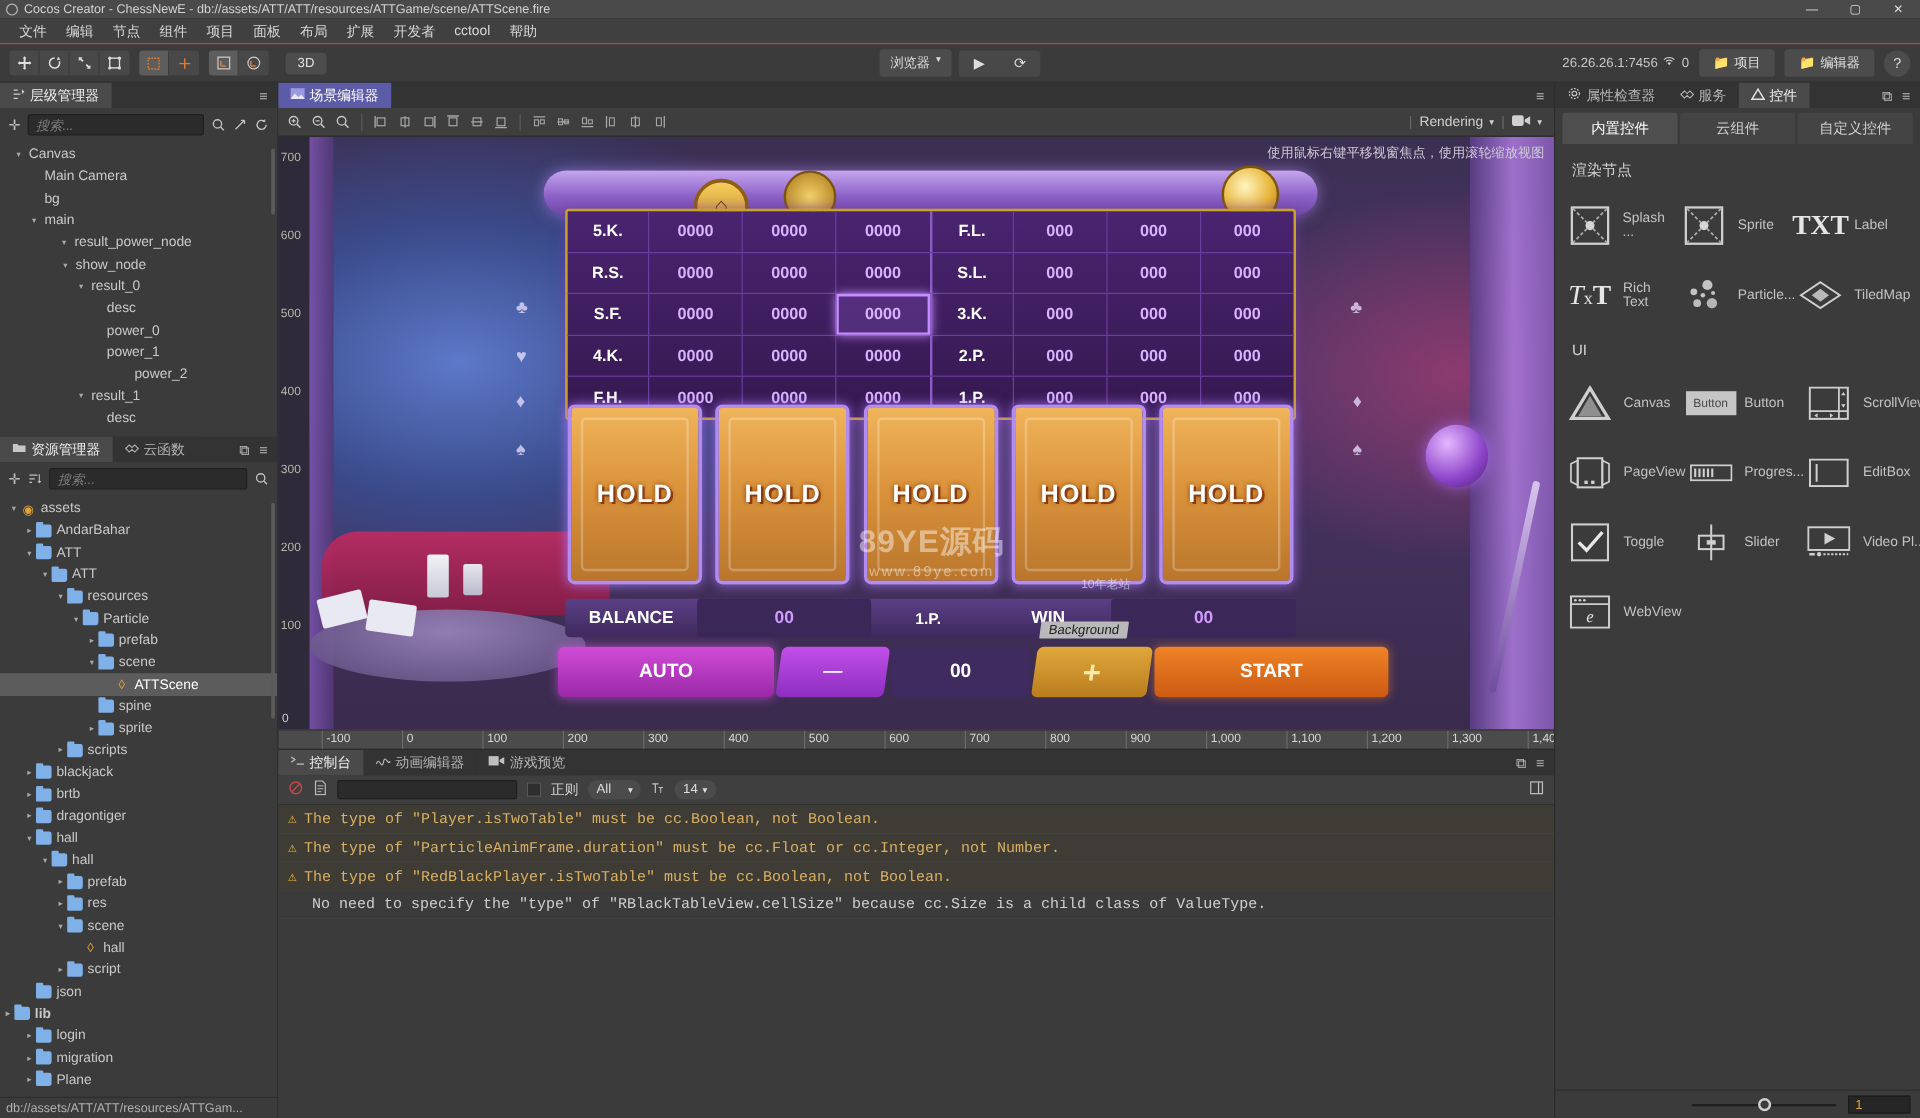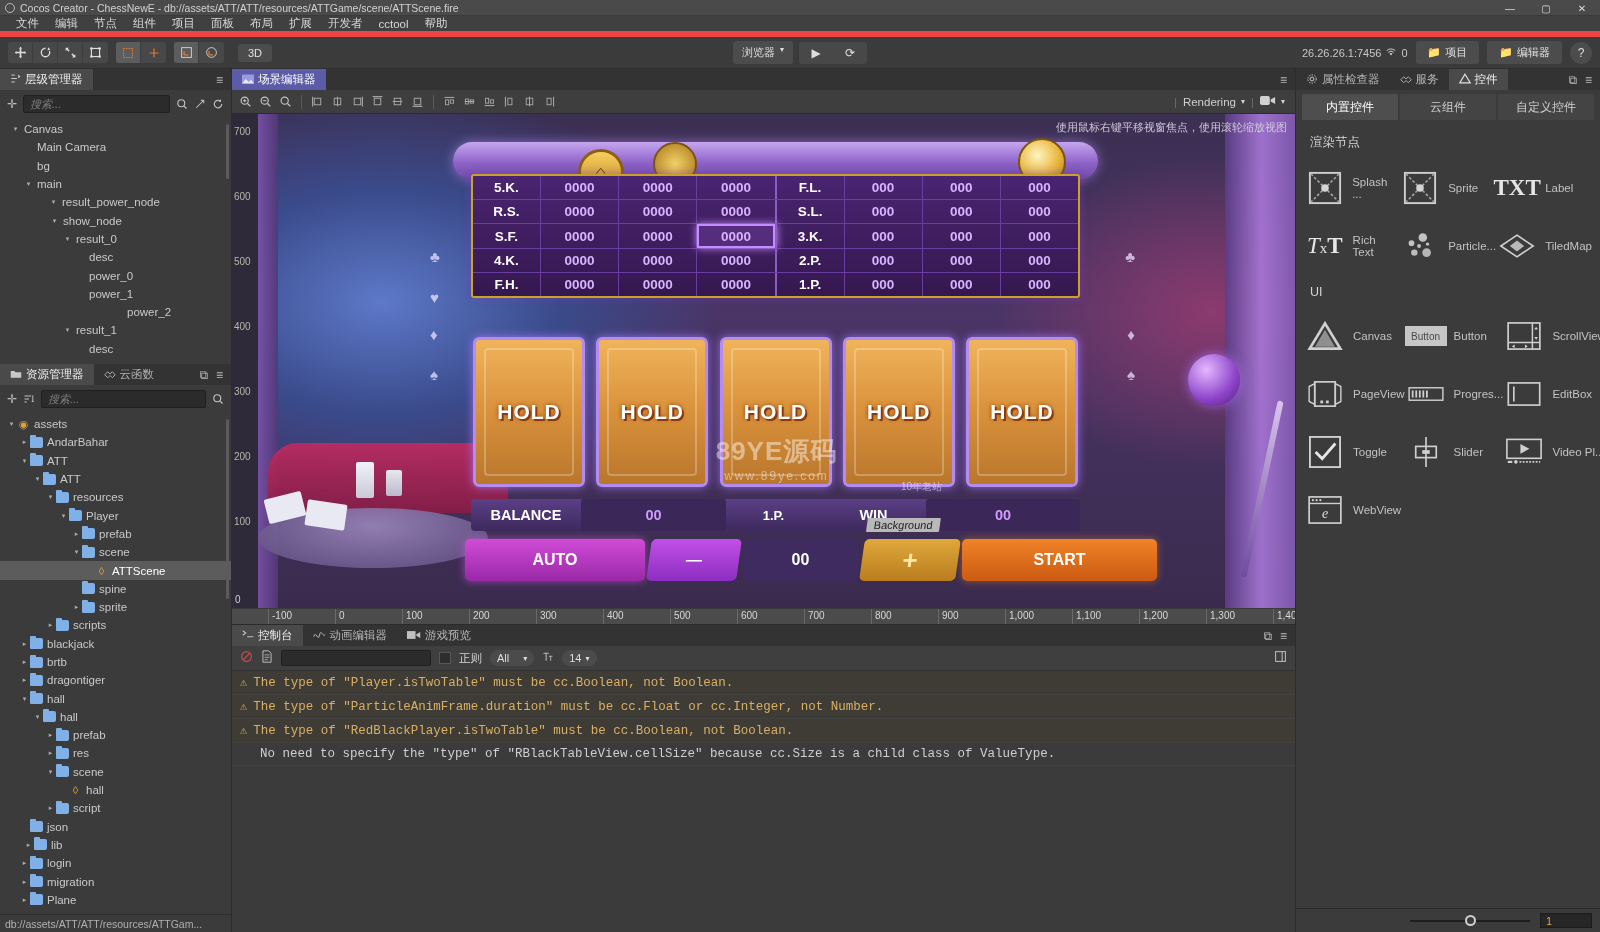--- a/index.html
+++ b/index.html
@@ -19,21 +19,21 @@
     font-size:10.5px; color:#d2d2d2; padding-left:5px; position:relative;
     border-bottom:1px solid #3a3a3a;
   }
   .titlebar .logo { width:10px;height:10px;border-radius:50%;border:1px solid #b9b9b9; margin-right:5px; }
   .win-btns { position:absolute; right:0; top:0; height:16px; display:flex; }
   .win-btns div { width:36px; height:16px; display:flex;align-items:center;justify-content:center;
     font-size:10px; color:#ddd; }
 
   
   .menubar { height:21px; background:#404040; display:flex; align-items:center; padding-left:8px;
-     border-bottom:6px solid #ef4444; }
+     border-bottom:1px solid #ef4444; }
   .menubar span { font-size:11.5px; color:#d8d8d8; padding:0 8px; cursor:default; }
 
   
   .toolbar { height:32px; background:#3b3b3b; display:flex; align-items:center;
      border-bottom:1px solid #2e2e2e; position:relative; }
   .tgroup { display:flex; background:#484848; border-radius:3px; margin-left:8px; overflow:hidden; }
   .tgroup .tbtn { width:25px;height:21px; display:flex;align-items:center;justify-content:center;
      color:#ddd; font-size:12px; border-right:1px solid #3d3d3d; }
   .tgroup .tbtn:last-child{ border-right:none; }
   .tgroup .tbtn.active { background:#5d5d5d; }
@@ -118,21 +118,21 @@
   .sofa { position:absolute; left:10px; bottom:95px; width:240px; height:70px;
     background:linear-gradient(180deg,#c9295f,#8d1b44); border-radius:30px 30px 6px 6px; opacity:.85;}
   .table { position:absolute; left:0px; bottom:40px; width:230px; height:60px;
     background:radial-gradient(ellipse at 50% 30%, #9b86bb, #5c4a7d); border-radius:50%; opacity:.9;}
   .card { position:absolute; background:#e9e9f3; border-radius:2px; transform:rotate(-14deg); }
 
   .machine { position:absolute; left:195px; top:10px; width:645px; bottom:2px; }
   .mtop { position:absolute; left:0; right:0; top:18px; height:38px; border-radius:19px;
     background:linear-gradient(180deg,#c6a6ef,#8e63c9 55%,#6d47a1);
     box-shadow:0 0 12px rgba(190,150,255,.55); }
-  .paytable { position:absolute; left:18px; right:18px; top:50px; height:124px;
+  .paytable { position:absolute; left:18px; right:18px; top:50px; height:176px;
     background:linear-gradient(180deg,#4a2470,#35184f);
     border:2px solid #c9a227; border-radius:3px; box-shadow:0 0 10px rgba(120,60,180,.6);
     display:flex; flex-direction:column; }
   .ptrow { flex:1; display:flex; border-bottom:1px solid #6a3da0; }
   .ptrow:last-child { border-bottom:none; }
   .ptcell { display:flex; align-items:center; justify-content:center; font-size:13.5px;
     color:#d9b3ff; font-weight:bold; border-right:1px solid #6a3da0; }
   .ptcell.lbl { color:#ffffff; width:68px; flex:none; }
   .ptcell.val { flex:1; }
   .ptcell.mid { border-right:2px solid #8a5cc4; }
@@ -434,21 +434,21 @@
             <div class="trow" style="padding-left: 75px;">
               <span class="arrow none">▸</span>
               <span style="margin-left: 3px;">power_0</span>
             </div>
             <div class="trow" style="padding-left: 75px;">
               <span class="arrow none">▸</span>
               <span style="margin-left: 3px;">power_1</span>
             </div>
             <div class="trow" style="padding-left: 75px;">
               <span class="arrow none">▸</span>
-              <span style="margin-left: 18px; padding-left: 23px;">power_2</span>
+              <span style="margin-left: 3px; padding-left: 23px;">power_2</span>
             </div>
             <div class="trow" style="padding-left: 62px;">
               <span class="arrow">▾</span>
               <span style="margin-left: 3px;">result_1</span>
             </div>
             <div class="trow" style="padding-left: 75px;">
               <span class="arrow none">▸</span>
               <span style="margin-left: 3px;">desc</span>
             </div>
           </div>
@@ -518,21 +518,21 @@
               <span>ATT</span>
             </div>
             <div class="trow" style="padding-left: 45px;">
               <span class="arrow">▾</span>
               <span class="folder"></span>
               <span>resources</span>
             </div>
             <div class="trow" style="padding-left: 58px;">
               <span class="arrow">▾</span>
               <span class="folder"></span>
-              <span>Player</span>
+              <span>Particle</span>
             </div>
             <div class="trow" style="padding-left: 71px;">
               <span class="arrow">▸</span>
               <span class="folder"></span>
               <span>prefab</span>
             </div>
             <div class="trow" style="padding-left: 71px;">
               <span class="arrow">▾</span>
               <span class="folder"></span>
               <span>scene</span>
@@ -605,21 +605,21 @@
             <div class="trow" style="padding-left: 45px;">
               <span class="arrow">▸</span>
               <span class="folder"></span>
               <span>script</span>
             </div>
             <div class="trow" style="padding-left: 19px;">
               <span class="arrow none">▸</span>
               <span class="folder"></span>
               <span>json</span>
             </div>
-            <div class="trow" style="padding-left: 23px;">
+            <div class="trow" style="padding-left: 1px; font-weight: bold;">
               <span class="arrow">▸</span>
               <span class="folder"></span>
               <span>lib</span>
             </div>
             <div class="trow" style="padding-left: 19px;">
               <span class="arrow">▸</span>
               <span class="folder"></span>
               <span>login</span>
             </div>
             <div class="trow" style="padding-left: 19px;">

